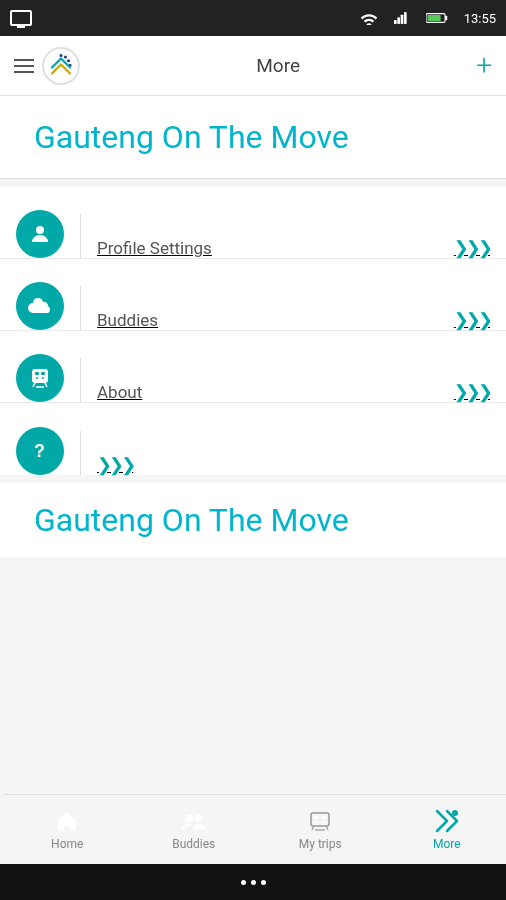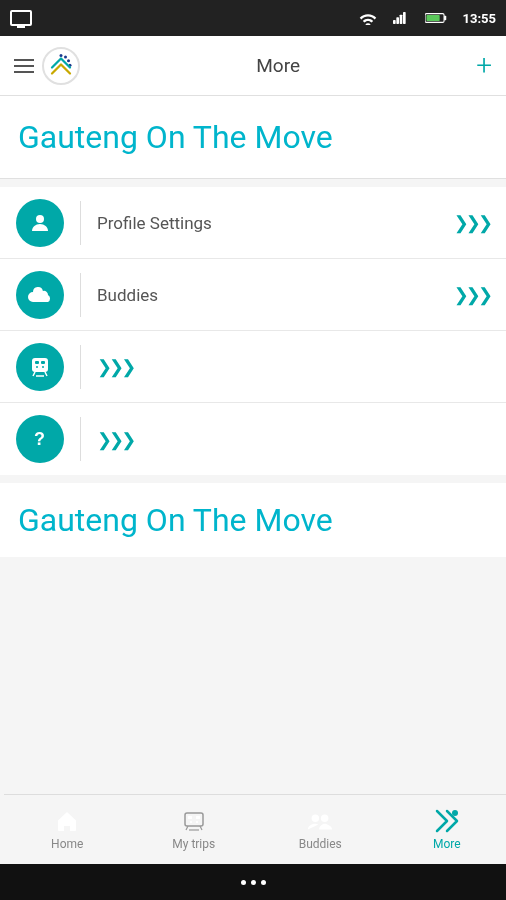--- a/index.html
+++ b/index.html
@@ -26,21 +26,20 @@
     }
     .status-bar-left {
       display: flex;
       align-items: center;
       gap: 4px;
     }
     .status-bar-right {
       display: flex;
       align-items: center;
       gap: 16px;
-      font-weight: bold;
     }
     
     .screen-icon {
       width: 22px;
       height: 16px;
       border: 2px solid white;
       border-radius: 2px;
       position: relative;
     }
     .screen-icon::after {
@@ -115,37 +114,39 @@
     .section-header {
       width: 100%;
       background: white;
       padding: 22px 18px 22px 18px;
       border-bottom: 1px solid #e0e0e0;
     }
     .section-title {
       font-size: 32px;
       color: #00b5cc;
       font-weight: 400;
+      margin-left: 16px;
     }
 
     
     .menu-list {
       width: 100%;
       background: white;
       margin-top: 8px;
     }
     .menu-item {
       display: flex;
-      align-items: center;
+      align-items: flex-end;
       padding: 0 16px;
       height: 72px;
       border-bottom: 1px solid #e8e8e8;
       background: white;
       cursor: pointer;
       position: relative;
+      text-decoration: underline;
     }
     .menu-item:last-child {
       border-bottom: none;
     }
     .menu-icon-circle {
       width: 48px;
       height: 48px;
       border-radius: 50%;
       background: #00a8a8;
       display: flex;
@@ -334,20 +335,21 @@
         <rect x="5" y="4" width="16" height="14" rx="3"></rect>
         <rect x="8" y="7" width="4" height="3" rx="1" fill="#00a8a8"></rect>
         <rect x="14" y="7" width="4" height="3" rx="1" fill="#00a8a8"></rect>
         <rect x="9" y="12" width="2" height="2" rx="1" fill="#00a8a8"></rect>
         <rect x="15" y="12" width="2" height="2" rx="1" fill="#00a8a8"></rect>
         <path d="M8 18 L6 22 M18 18 L20 22" stroke="white" stroke-width="1.5" fill="none"></path>
         <line x1="9" y1="22" x2="17" y2="22" stroke="white" stroke-width="1.5"></line>
       </svg>
     </div>
     <div class="menu-divider"></div>
+    <span class="menu-label">About</span>
     <span class="menu-chevrons">❯❯❯</span>
   </div>
 
   <div class="menu-item">
     <div class="menu-icon-circle">
 
       <svg width="24" height="24" viewBox="0 0 24 24">
         <text x="6" y="18" font-size="18" font-weight="bold" fill="white" font-family="Arial">?</text>
       </svg>
     </div>
@@ -363,49 +365,49 @@
 
 <div class="bottom-nav">
 
   <div class="nav-item">
     <div class="nav-icon">
       <svg width="24" height="22" viewBox="0 0 24 22" fill="#999">
         <path d="M3 10.5L12 2l9 8.5V20a1 1 0 01-1 1H15v-5h-6v5H4a1 1 0 01-1-1V10.5z"></path>
       </svg>
     </div>
     <span class="nav-label">Home</span>
+  </div>
+
+  <div class="nav-item">
+    <div class="nav-icon">
+      <svg width="30" height="22" viewBox="0 0 30 22" fill="#999">
+        <circle cx="10" cy="8" r="4"></circle>
+        <circle cx="20" cy="8" r="4"></circle>
+        <path d="M2 20c0-3.3 3.6-6 8-6 1.2 0 2.3.2 3.3.7"></path>
+        <path d="M14 20c0-3.3 3.6-6 6-6s8 2.7 8 6"></path>
+      </svg>
+    </div>
+    <span class="nav-label">Buddies</span>
   </div>
 
   <div class="nav-item">
     <div class="nav-icon">
       <svg width="26" height="22" viewBox="0 0 26 22" fill="#999">
         <rect x="4" y="3" width="18" height="13" rx="2" fill="none" stroke="#999" stroke-width="1.5"></rect>
         <rect x="7" y="6" width="4" height="3" rx="0.5"></rect>
         <rect x="15" y="6" width="4" height="3" rx="0.5"></rect>
         <rect x="9" y="11" width="2" height="2" rx="0.5"></rect>
         <rect x="15" y="11" width="2" height="2" rx="0.5"></rect>
         <path d="M7 16 L5 20 M19 16 L21 20" stroke="#999" stroke-width="1.2" fill="none"></path>
         <line x1="8" y1="20" x2="18" y2="20" stroke="#999" stroke-width="1.2"></line>
       </svg>
     </div>
     <span class="nav-label">My trips</span>
   </div>
 
-  <div class="nav-item">
-    <div class="nav-icon">
-      <svg width="30" height="22" viewBox="0 0 30 22" fill="#999">
-        <circle cx="10" cy="8" r="4"></circle>
-        <circle cx="20" cy="8" r="4"></circle>
-        <path d="M2 20c0-3.3 3.6-6 8-6 1.2 0 2.3.2 3.3.7"></path>
-        <path d="M14 20c0-3.3 3.6-6 6-6s8 2.7 8 6"></path>
-      </svg>
-    </div>
-    <span class="nav-label">Buddies</span>
-  </div>
-
 
   <div class="nav-item">
     <div class="nav-icon">
       <svg width="28" height="24" viewBox="0 0 28 24" fill="#00a8a8">
         <path d="M14 2 L24 12 L14 22 M4 2 L14 12 L4 22" fill="none" stroke="#00a8a8" stroke-width="2.5" stroke-linecap="round" stroke-linejoin="round"></path>
         <circle cx="22" cy="4" r="3" fill="#00a8a8"></circle>
       </svg>
     </div>
     <span class="nav-label active">More</span>
   </div>

